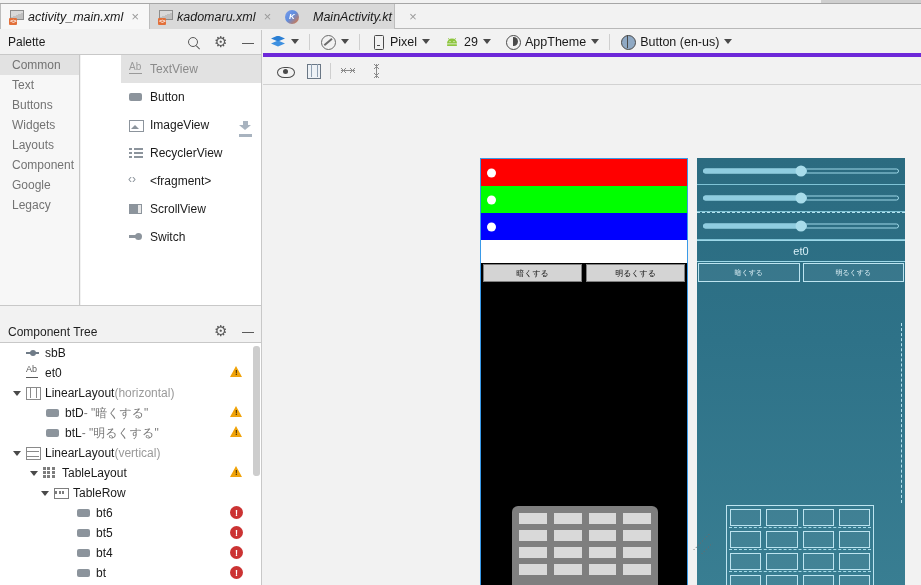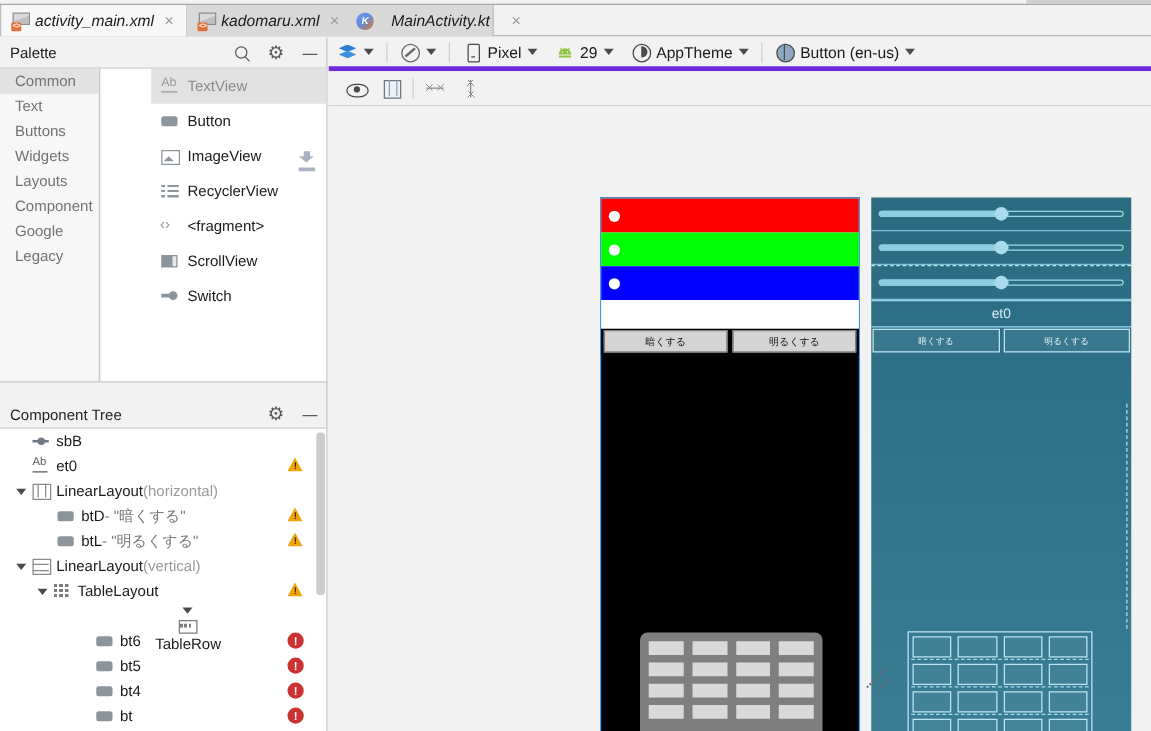--- a/index.html
+++ b/index.html
@@ -380,21 +380,21 @@
       <span class="dim">(vertical)</span>
     </div>
 
     <div class="ctrow" style="padding-left:29px;">
       <span class="arrow open"></span>
       <span class="ci tbl" style="margin-left:3px;"></span>
       <span class="name">TableLayout</span>
       <span class="warn"></span>
     </div>
 
-    <div class="ctrow" style="padding-left:40px;flex-direction:column;">
+    <div class="ctrow" style="padding-left:40px;">
       <span class="arrow open"></span>
       <span class="ci row" style="margin-left:3px;"></span>
       <span class="name">TableRow</span>
     </div>
 
     <div class="ctrow" style="padding-left:77px;">
       <span class="ci btn"></span>
       <span class="name">bt6</span>
       <span class="err"></span>
     </div>

